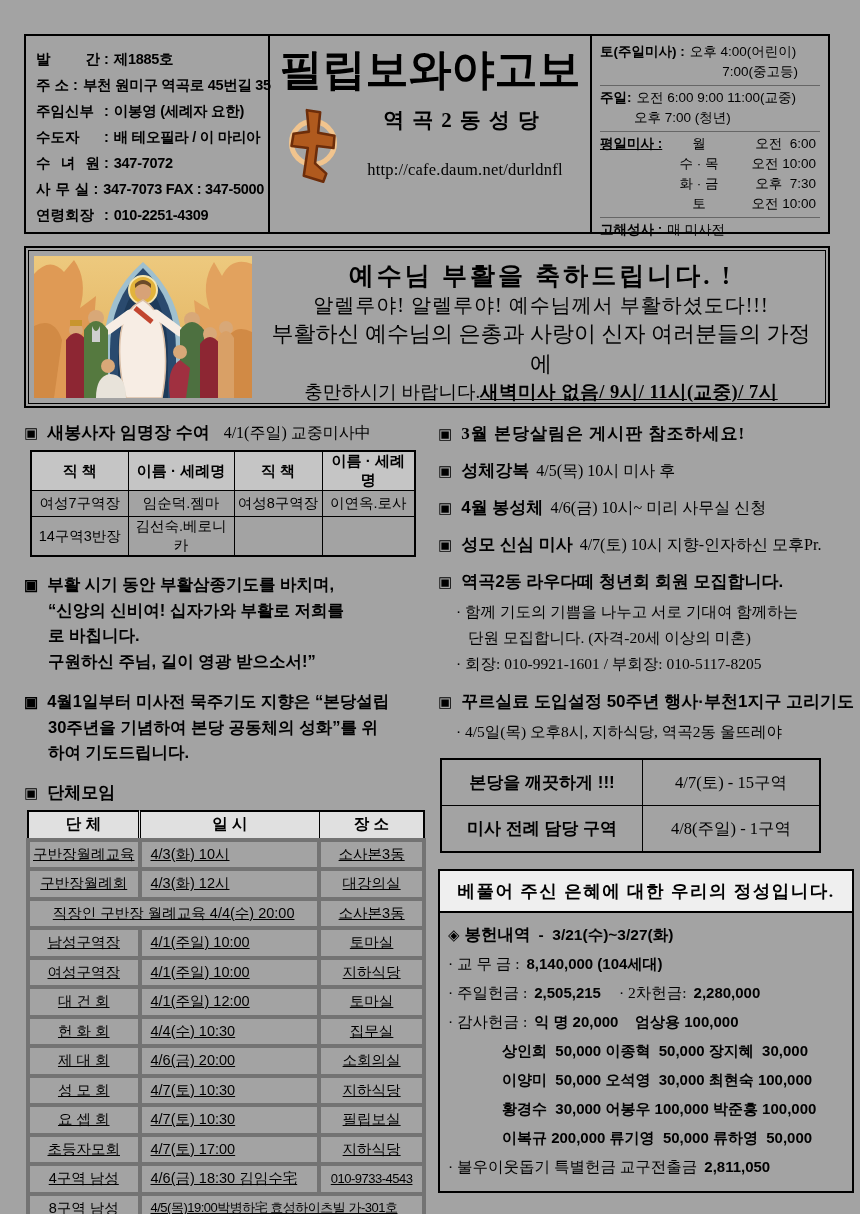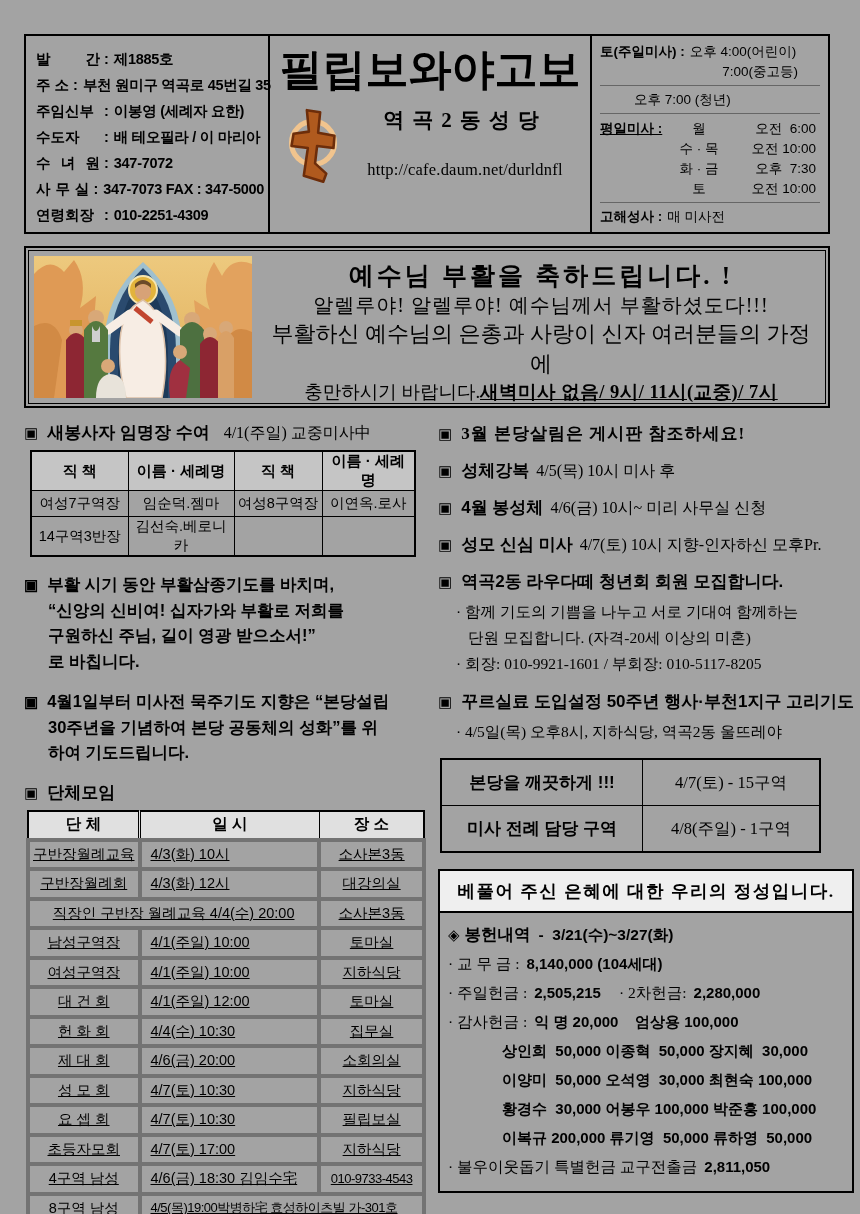--- a/index.html
+++ b/index.html
@@ -140,20 +140,24 @@
 
     <div class="mh-right">
       <div class="mass-sec">
         <div class="mass-flex">
           <span class="m-label">토(주일미사) :</span>
           <span class="m-val">오후 4:00(어린이)</span>
         </div>
         <div class="sat2">7:00(중고등)</div>
       </div>
       <div class="mass-sec">
+        <div class="mass-flex">
+          <span class="m-label">주일:</span>
+          <span class="m-val">오전 6:00 9:00 11:00(교중)</span>
+        </div>
         <div class="sun2">오후 7:00 (청년)</div>
       </div>
       <div class="mass-sec">
         <div class="wd">
           <span class="wd-label">평일미사 :</span>
           <div class="wd-col">
             <div class="wd-row">
               <span class="wd-day">월</span>
               <span class="wd-time">오전  6:00</span>
             </div>
@@ -273,22 +277,22 @@
         </tr>
       </tbody>
         </table>
 
       <div class="para">
         <div class="pl">
           <span class="bullet">▣</span>
           <span>부활 시기 동안 부활삼종기도를 바치며,</span>
         </div>
         <div class="indent">“신앙의 신비여! 십자가와 부활로 저희를</div>
+        <div class="indent">로 바칩니다.</div>
         <div class="indent">구원하신 주님, 길이 영광 받으소서!”</div>
-        <div class="indent">로 바칩니다.</div>
       </div>
 
       <div class="para">
         <div class="pl">
           <span class="bullet">▣</span>
           <span>4월1일부터 미사전 묵주기도 지향은 “본당설립</span>
         </div>
         <div class="indent">30주년을 기념하여 본당 공동체의 성화”를 위</div>
         <div class="indent">하여 기도드립니다.</div>
       </div>

